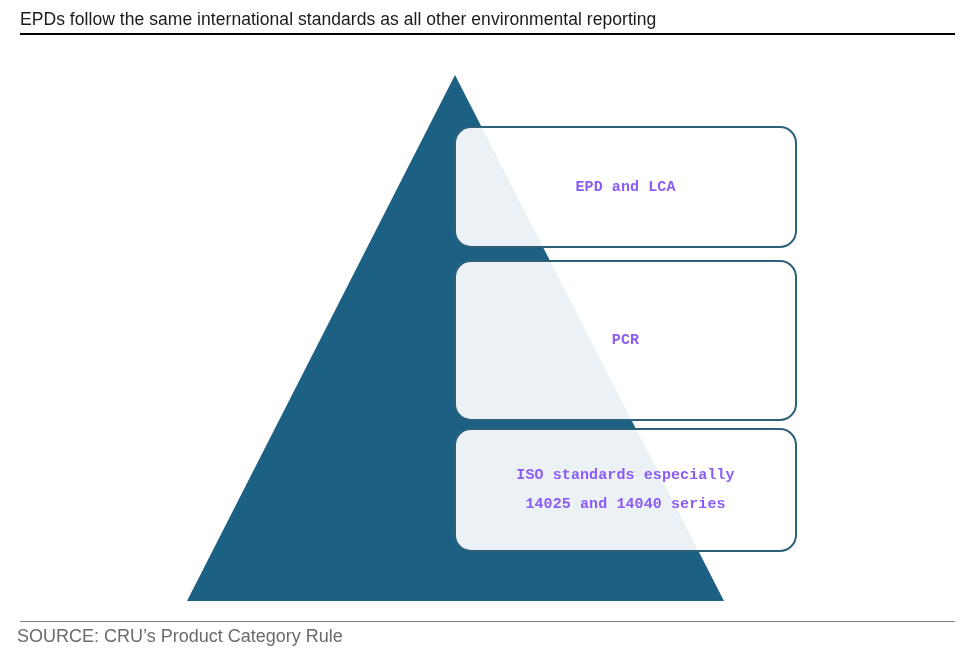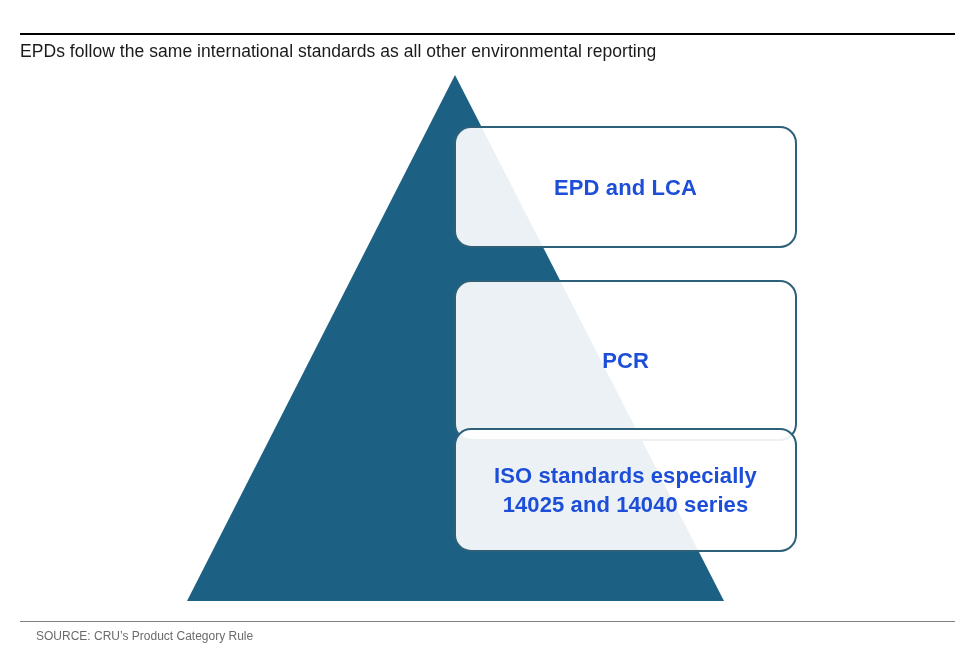--- a/index.html
+++ b/index.html
@@ -21,21 +21,20 @@
     overflow: hidden;
   }
 
   
   #title-block {
     position: absolute;
     left: 20px;
     top: 7px;
     width: 935px;
     height: 28px;
-    margin-top: 32px;
   }
   #page-title {
     font-size: 17.5px;
     font-weight: 400;
     color: #1a1a1a;
     line-height: 25px;
     letter-spacing: 0.05px;
     white-space: nowrap;
   }
   #title-rule {
@@ -68,47 +67,48 @@
     box-sizing: border-box;
     border: 2px solid #2c6179;
     border-radius: 17px;
     background: rgba(255, 255, 255, 0.915);
     display: flex;
     align-items: center;
     justify-content: center;
     text-align: center;
   }
   #box-epd-lca { top: 126px; height: 122px; }
-  #box-pcr     { top: 280px; height: 161px; justify-content: center; }
+  #box-pcr     { top: 260px; height: 161px; justify-content: center; }
   #box-iso     { top: 428px; height: 124px; }
 
   .box-label {
-    font-size: 22px;
+    font-size: 15px;
     font-weight: 700;
-    color: #1d4ed8;
+    color: #8b5cf6;
     line-height: 29px;
     letter-spacing: 0.1px;
     padding: 0 14px;
     white-space: pre-line;
+    font-family: Liberation Mono, monospace;
   }
 
   
   #footer-rule {
     position: absolute;
     left: 20px;
     top: 621px;
     width: 935px;
     height: 0;
     border-top: 1.6px solid #808080;
   }
   #source-note {
     position: absolute;
-    left: 36px;
+    left: 17px;
     top: 627px;
-    font-size: 12px;
+    font-size: 18px;
     font-weight: 400;
     color: #6b6b6b;
     line-height: 19px;
     white-space: nowrap;
   }
 </style>
 </head>
 <body>
 
 <div id="slide">

